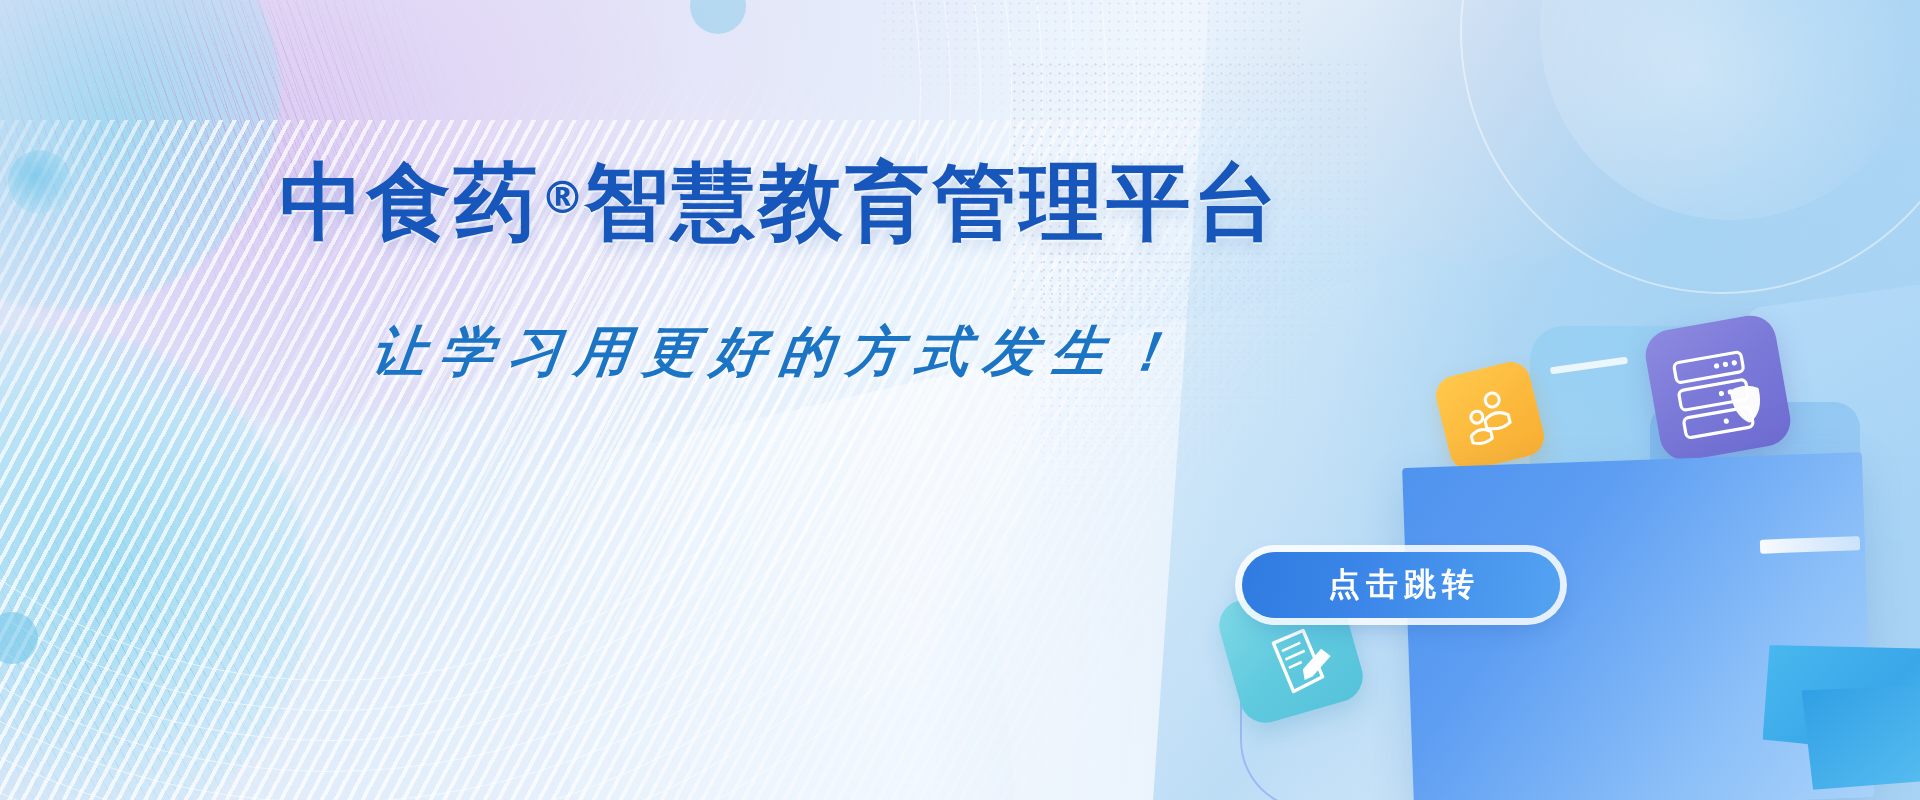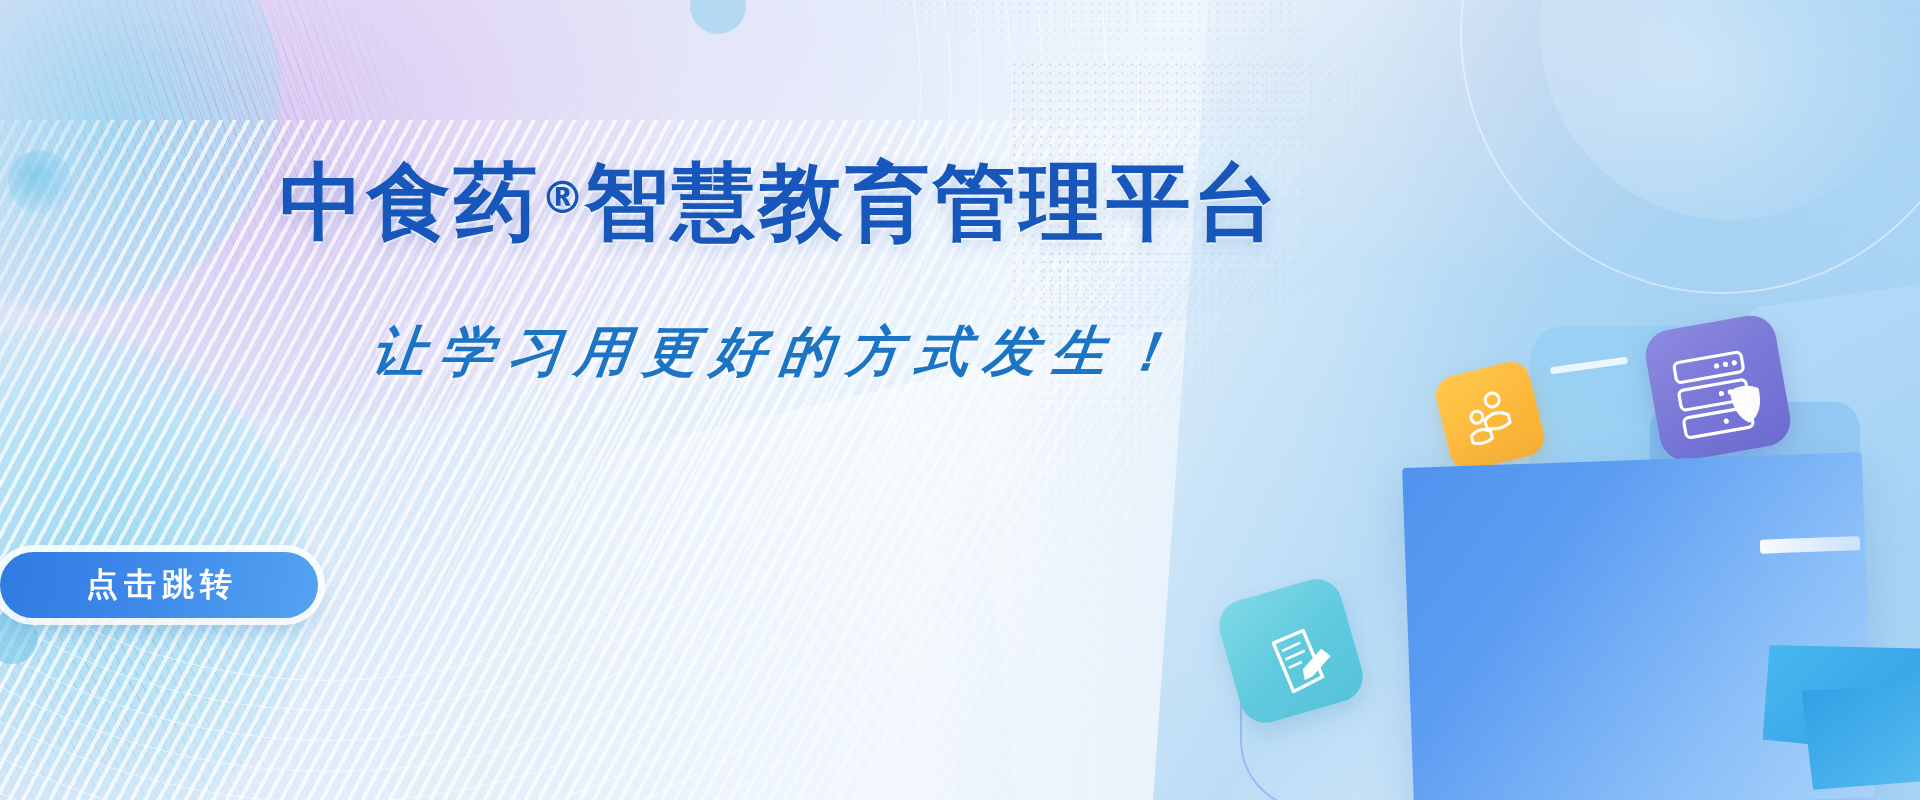--- a/index.html
+++ b/index.html
@@ -173,21 +173,21 @@
     position:absolute;left:0;top:318px;width:1560px;text-align:center;
     font-size:54px;line-height:1.25;letter-spacing:14px;
     font-family:"DejaVu Serif","Liberation Serif",serif;
     font-style:italic;font-weight:700;
     color:#1c74c4;
     transform:skewX(-7deg);
     text-shadow:0 2px 6px rgba(255,255,255,.7);
     white-space:nowrap;
   }
 
-  #cta-wrap{position:absolute;left:0;top:552px;width:1560px;display:flex;justify-content:flex-start;}
+  #cta-wrap{position:absolute;left:0;top:552px;width:1560px;display:flex;justify-content:flex-end;}
   #cta{
     position:relative;display:inline-flex;align-items:center;justify-content:center;
     min-width:230px;height:66px;padding:0 44px;
     border-radius:40px;
     background:linear-gradient(100deg,#2f7be0 0%, #3b86e8 38%, #54a3f2 100%);
     color:#ffffff;font-size:32px;font-weight:700;letter-spacing:6px;
     font-family:"DejaVu Sans","Liberation Sans",sans-serif;
     box-shadow:0 0 0 7px rgba(255,255,255,.85), 0 10px 22px rgba(40,100,180,.28);
     cursor:pointer;user-select:none;
     text-indent:6px;

